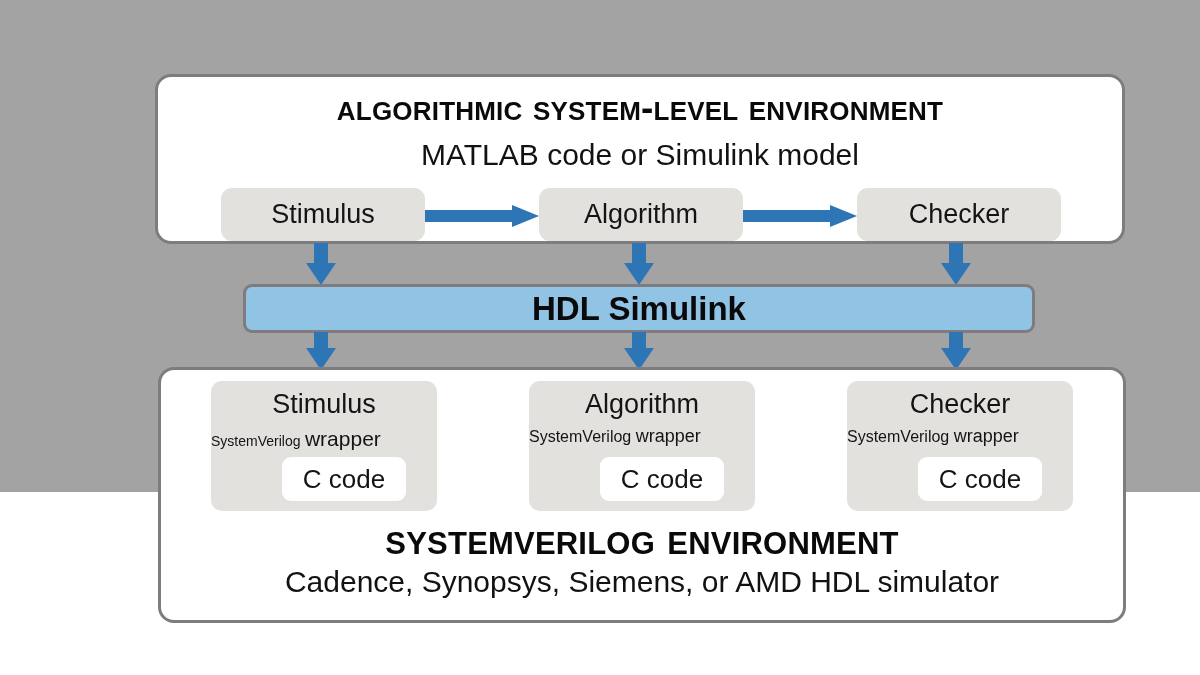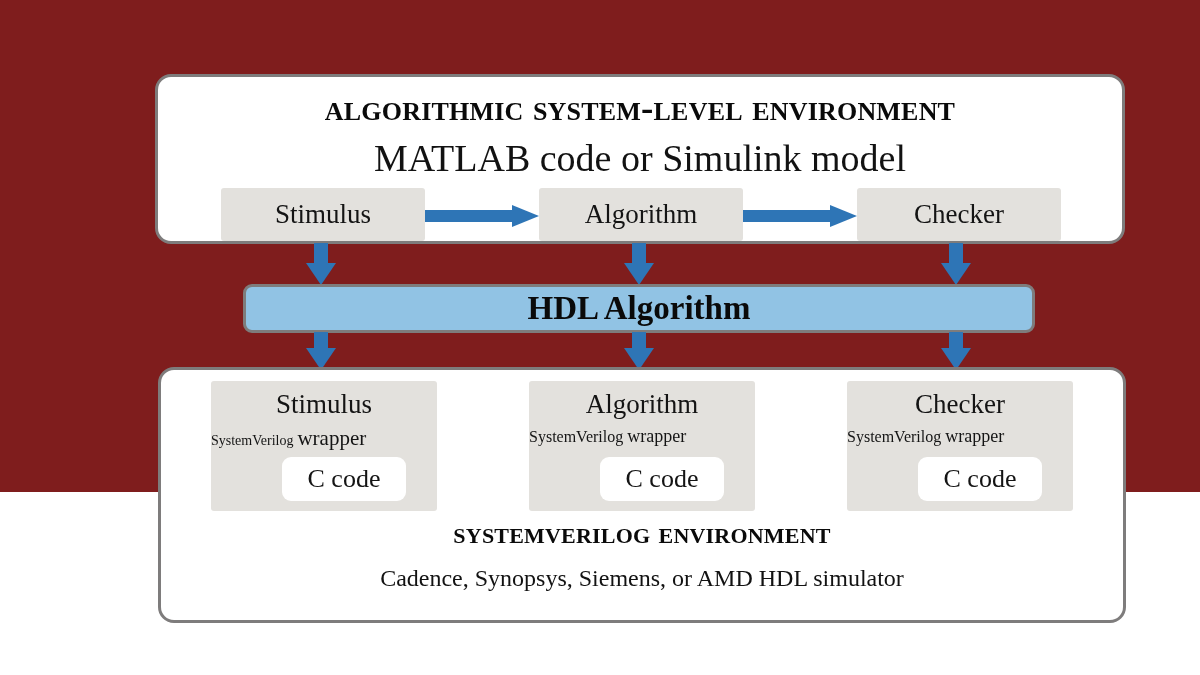--- a/index.html
+++ b/index.html
@@ -12,22 +12,21 @@
     height: 675px;
     font-family: "Liberation Sans", sans-serif;
     color: #0d0d0d;
     overflow: hidden;
   }
 
   #canvas {
     position: relative;
     width: 1200px;
     height: 492px;
-    background: #7f1d1d;
-    font-family: Liberation Serif, serif;
+    background: #a3a3a3;
   }
 
   
   .panel {
     position: absolute;
     background: #ffffff;
     border: 3px solid #7e7c7c;
     border-radius: 16px;
     box-sizing: border-box;
   }
@@ -45,36 +44,36 @@
     font-variant: small-caps;
     text-transform: lowercase;
     line-height: 1.05;
     white-space: nowrap;
     color: #0a0a0a;
   }
   .heading-sub {
     position: absolute;
     left: 0; right: 0;
     text-align: center;
-    font-size: 38px;
+    font-size: 30px;
     font-weight: normal;
     line-height: 1.05;
     white-space: nowrap;
     color: #121212;
   }
   #top-title   { top: 12px; }
   #top-subtitle{ top: 62px; }
-  #bottom-title    { top: 146px; font-size: 32px; }
-  #bottom-subtitle { top: 196px; font-size: 24px; }
+  #bottom-title    { top: 146px; font-size: 44px; }
+  #bottom-subtitle { top: 196px; font-size: 30px; }
 
   
   .stage {
     position: absolute;
     background: #e3e1dd;
-    border-radius: 3px;
+    border-radius: 11px;
     box-sizing: border-box;
   }
   .stage-label {
     text-align: center;
     font-size: 27px;
     color: #141414;
     white-space: nowrap;
   }
 
   
@@ -255,21 +254,21 @@
   <div class="v-arrow len-a" id="v-arrow-2">
     <div class="shaft"></div>
     <div class="head"></div>
   </div>
   <div class="v-arrow len-a" id="v-arrow-3">
     <div class="shaft"></div>
     <div class="head"></div>
   </div>
 
   <div id="hdl-band">
-    <div class="label">HDL Algorithm</div>
+    <div class="label">HDL Simulink</div>
   </div>
 
   <div class="v-arrow len-b" id="v-arrow-4">
     <div class="shaft"></div>
     <div class="head"></div>
   </div>
   <div class="v-arrow len-b" id="v-arrow-5">
     <div class="shaft"></div>
     <div class="head"></div>
   </div>

